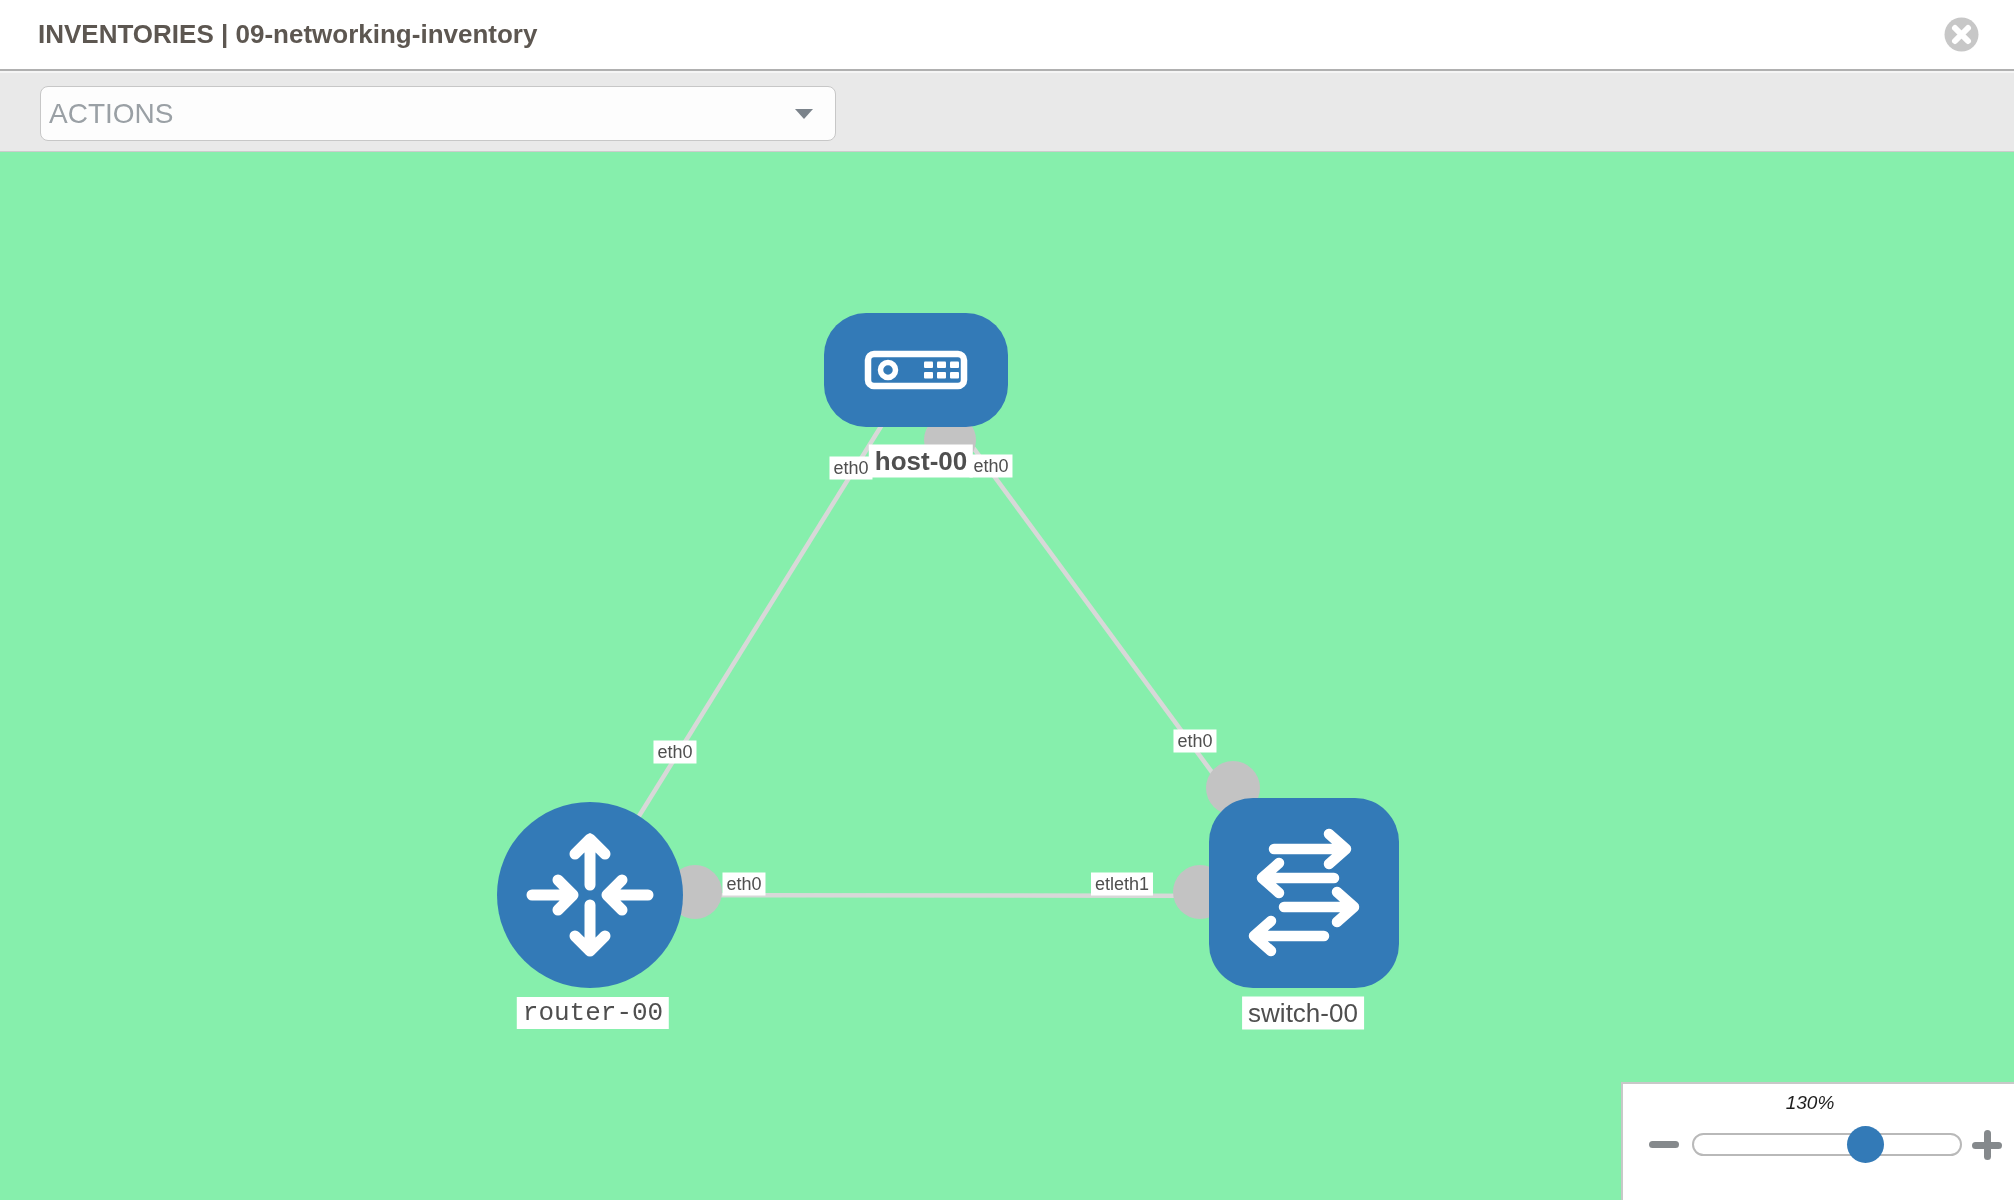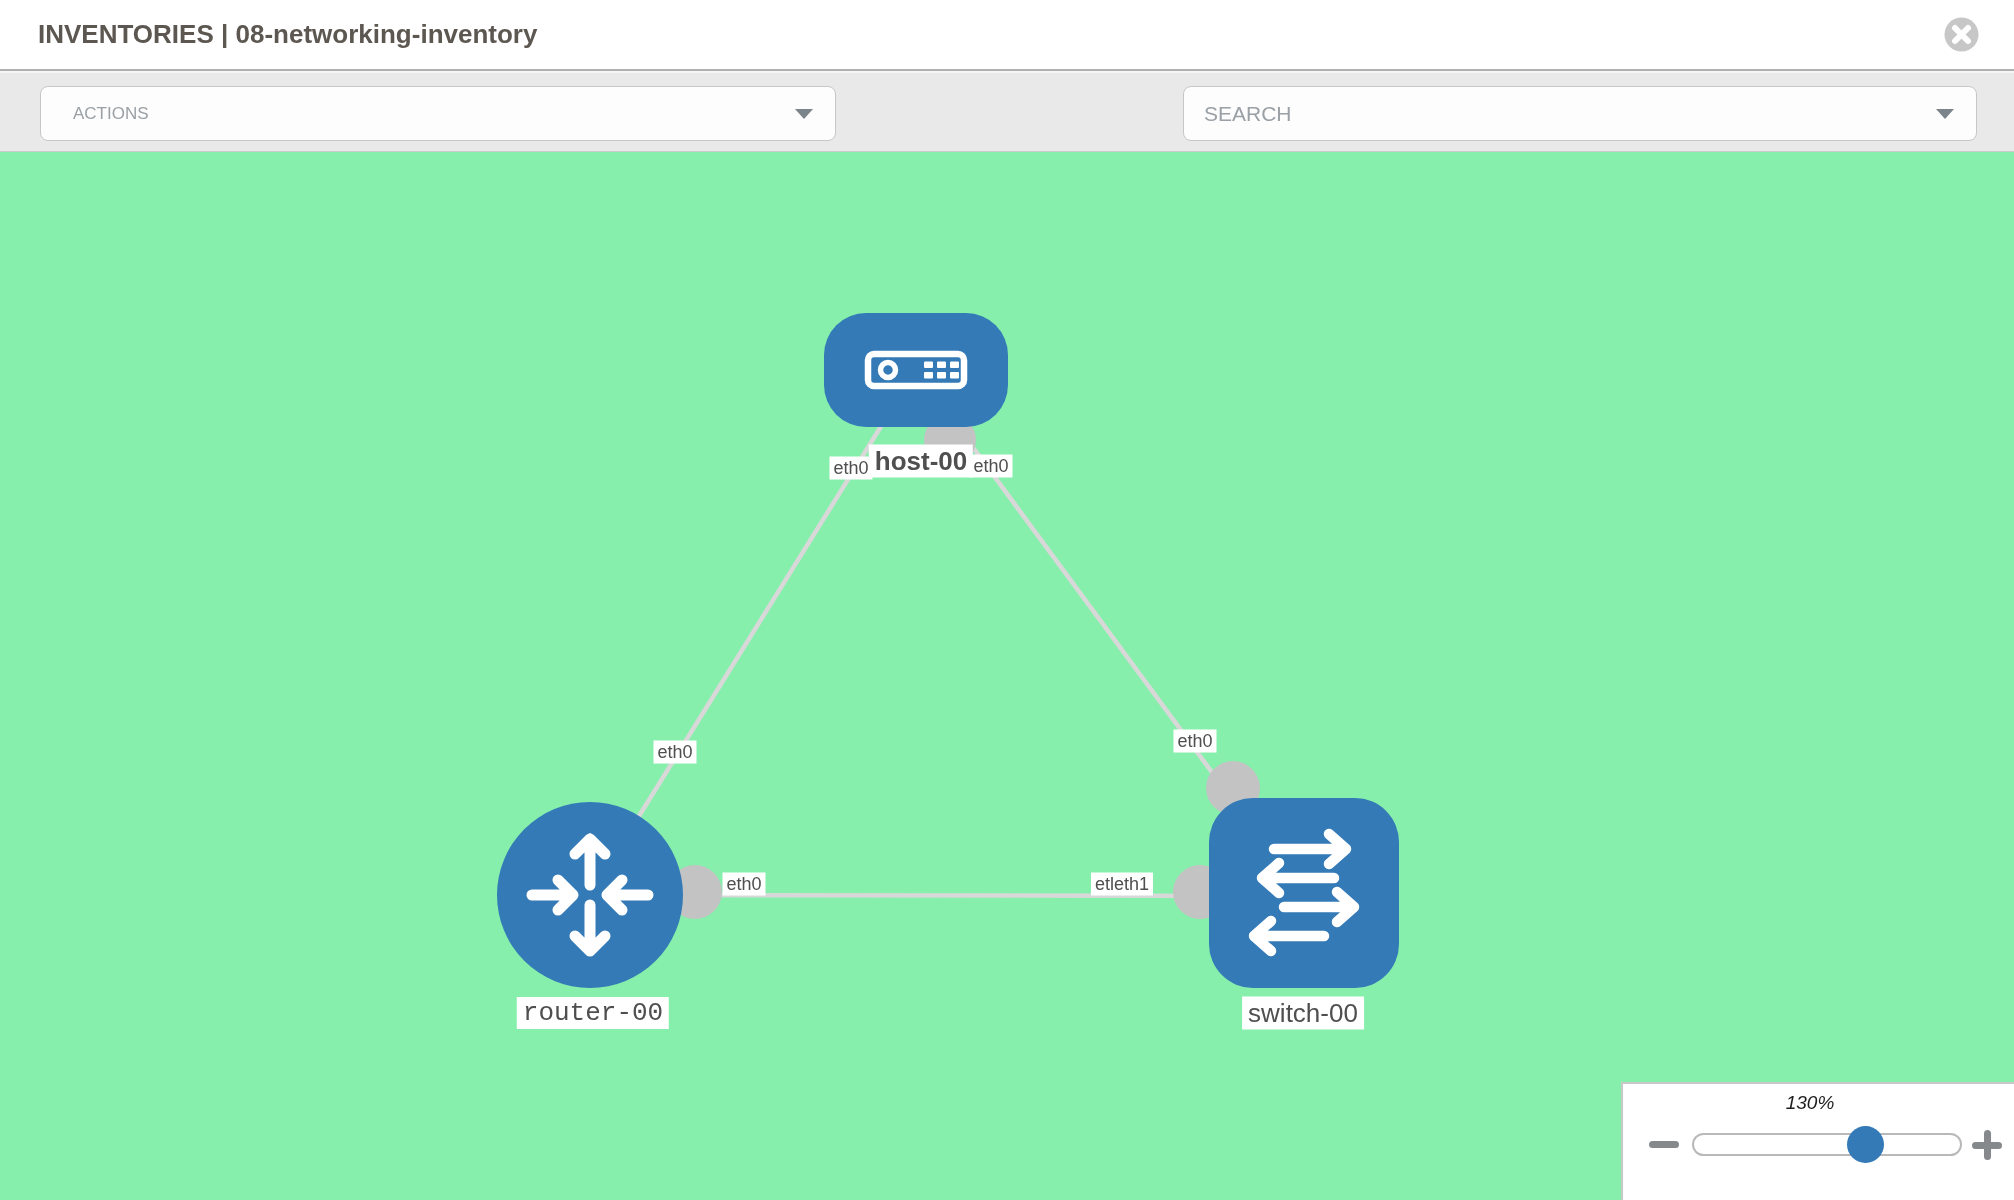--- a/index.html
+++ b/index.html
@@ -7,21 +7,21 @@
   .app { position:relative; width:2014px; height:1200px; overflow:hidden; background:#f5f5f5; }
 
   
   .header { position:absolute; left:0; top:0; width:2014px; height:71px; background:#ffffff; border-bottom:2px solid #b0b0b0; }
   .page-title { position:absolute; left:38px; top:0; height:69px; line-height:69px; font-size:26px; font-weight:bold; color:#5d5751; }
   .close-btn { position:absolute; left:1944px; top:17px; width:35px; height:35px; cursor:pointer; }
 
   
   .toolbar { position:absolute; left:0; top:73px; width:2014px; height:79px; background:#e9e9e9; border-bottom:1px solid #cccccc; }
   .select { position:absolute; top:13px; height:55px; background:#fdfdfd; border:1px solid #c7c7c7; border-radius:8px; }
-  .select-label { position:absolute; left:32px; top:0; height:53px; line-height:53px; font-size:17px; color:#9aa0a5; }
+  .select-label { position:absolute; left:8px; top:0; height:53px; line-height:53px; font-size:28px; color:#9aa0a5; }
   .caret { position:absolute; right:22px; top:22px; width:0; height:0; border-left:9px solid transparent; border-right:9px solid transparent; border-top:10px solid #7b838b; }
   .actions-dd { left:40px; width:796px; }
   .search-dd { left:1183px; width:794px; }
   .search-input { position:absolute; left:0; top:0; width:100%; height:53px; border:0; outline:0; background:transparent; padding:0 50px 0 20px; font-family:"Liberation Sans", sans-serif; font-size:21px; color:#555; }
   .search-input::placeholder { color:#9aa0a5; opacity:1; }
   .tool-icon { position:absolute; top:97px; cursor:pointer; }
   .tool-wrench { left:1050px; }
   .tool-key { left:1118px; }
 
   
@@ -43,21 +43,21 @@
   .zoom-plus { position:absolute; left:349px; top:46px; width:30px; height:30px; cursor:pointer; }
   .zoom-plus .h { position:absolute; left:0; top:11.5px; width:30px; height:7px; background:#85898c; border-radius:3.5px; }
   .zoom-plus .v { position:absolute; left:11.5px; top:0; width:7px; height:30px; background:#85898c; border-radius:3.5px; }
 </style>
 </head>
 <body>
 
 <div class="app">
 
   <div class="header">
-    <div class="page-title">INVENTORIES | 08-networking-inventory</div>
+    <div class="page-title">INVENTORIES | 09-networking-inventory</div>
     <div class="close-btn">
       <svg width="35" height="35" viewBox="0 0 35 35">
         <circle cx="17.5" cy="17.5" r="17" fill="#c7c7c7"></circle>
         <path d="M11 11 L24 24 M24 11 L11 24" stroke="#ffffff" stroke-width="6" stroke-linecap="round"></path>
       </svg>
     </div>
   </div>
 
   <div class="toolbar">
     <div class="select actions-dd">
@@ -72,24 +72,20 @@
     </div>
 
     <div class="tool-icon tool-key">
       <svg width="34" height="34" viewBox="0 0 512 512">
         <g transform="translate(512,0) scale(-1,1)">
           <path fill="#888f95" d="M512 176.001C512 273.203 433.202 352 336 352c-11.22 0-22.19-1.062-32.827-3.069l-24.012 27.014A23.999 23.999 0 0 1 261.223 384H224v40c0 13.255-10.745 24-24 24h-40v40c0 13.255-10.745 24-24 24H24c-13.255 0-24-10.745-24-24v-78.059c0-6.365 2.529-12.47 7.029-16.971l161.802-161.802C161.885 213.874 160 195.665 160 176 160 78.798 238.797.001 335.999 0 433.488-.001 512 78.511 512 176.001zM336 128c0 26.51 21.49 48 48 48s48-21.49 48-48-21.49-48-48-48-48 21.49-48 48z"></path>
         </g>
       </svg>
     </div>
 
-    <div class="select search-dd">
-      <input class="search-input" type="text" placeholder="SEARCH" style="">
-      <span class="caret"></span>
-    </div>
   </div>
 
   <div class="canvas">
 
     <svg class="graph" width="2014" height="1048" viewBox="0 0 2014 1048">
 
       <line class="link" x1="916" y1="218" x2="590" y2="743"></line>
       <line class="link" x1="916" y1="218" x2="1303" y2="744"></line>
       <line class="link" x1="590" y1="743" x2="1303" y2="744"></line>
 

